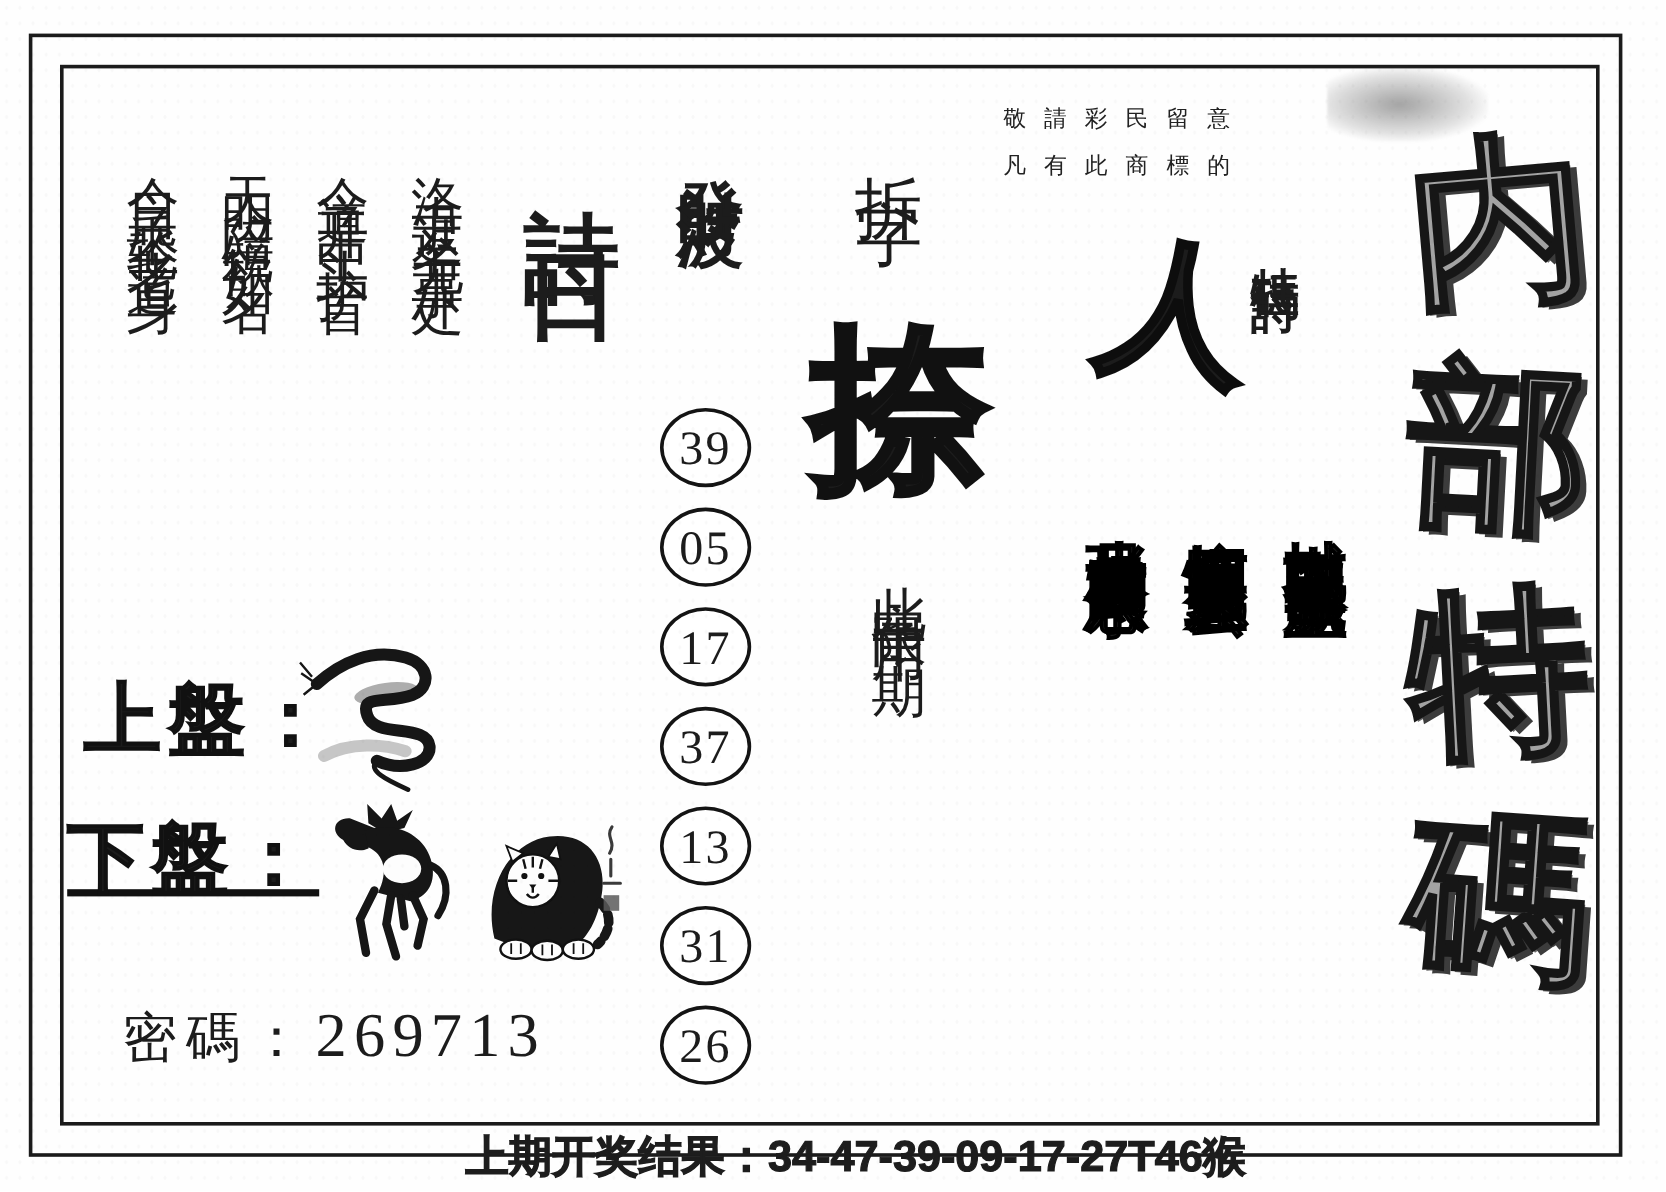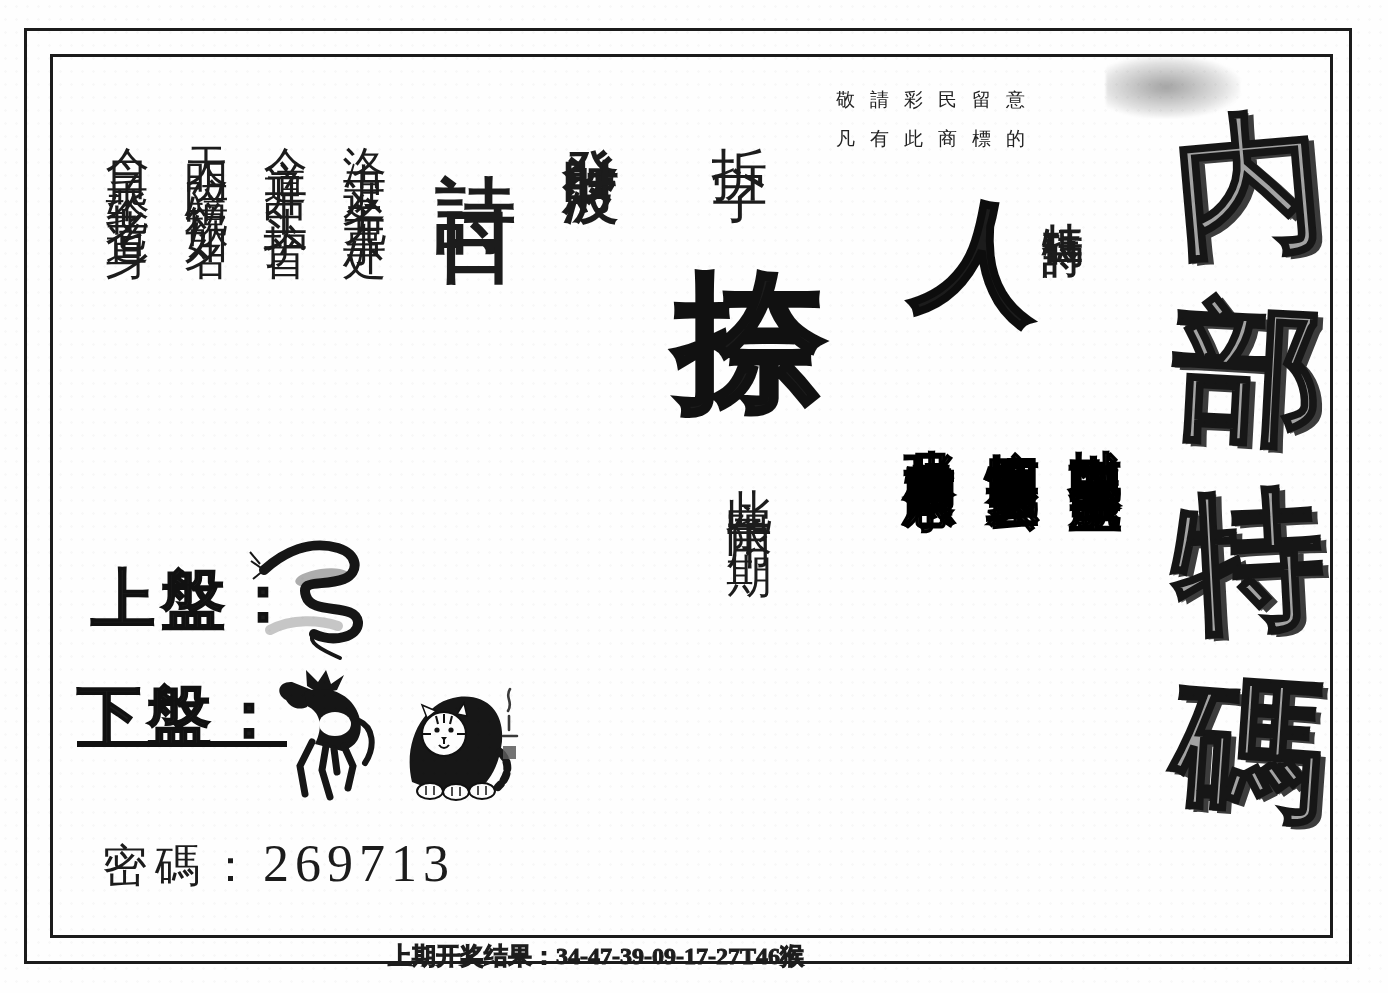--- a/index.html
+++ b/index.html
@@ -69,58 +69,67 @@
     font-size:150px;line-height:188px;font-weight:900;
     color:#a3a3a3;-webkit-text-stroke:3px #161616;
     text-shadow:7px 4px 0 #3c3c3c,2px 2px 0 #6a6a6a;
   }
   .masthead-char:nth-child(1){transform:rotate(-5deg);}
   .masthead-char:nth-child(2){transform:rotate(3deg);}
   .masthead-char:nth-child(3){transform:rotate(-3deg);}
   .masthead-char:nth-child(4){transform:rotate(4deg);}
 
   
-  .plate-label{position:absolute;font-size:64px;font-weight:900;letter-spacing:6px;margin-left:21px;-webkit-text-stroke:1.5px #111;}
+  .plate-label{position:absolute;font-size:64px;font-weight:900;letter-spacing:6px;-webkit-text-stroke:1.5px #111;}
   .plate-upper{left:70px;top:556px;}
   .plate-lower{left:56px;top:672px;text-decoration:underline;}
   .animal{position:absolute;}
   .snake{left:248px;top:538px;}
   .horse{left:260px;top:666px;}
   .tiger{left:400px;top:678px;}
   .signature{left:498px;top:686px;}
 
   
   .password{position:absolute;left:102px;top:834px;display:flex;align-items:baseline;gap:2px;}
   .password .label{font-size:45px;letter-spacing:8px;}
   .password .value{font-size:52px;letter-spacing:6px;font-family:Liberation Serif, serif;}
   .issue{position:absolute;left:858px;top:848px;font-size:41px;font-weight:700;letter-spacing:8px;-webkit-text-stroke:1px #111;}
   .footer{
     position:absolute;left:388px;top:940px;
-    font-family:Liberation Serif, serif;
-    font-size:24px;font-weight:800;color:#1d1d1d;-webkit-text-stroke:1px #1d1d1d;
+    font-family:Liberation Sans, sans-serif;
+    font-size:36px;font-weight:800;color:#1d1d1d;-webkit-text-stroke:1px #1d1d1d;
     white-space:nowrap;
   }
 </style>
 </head>
 <body>
 
 <div class="page">
 
   <div class="outer-border"></div>
   <div class="inner-border"></div>
 
   <div class="shi-label v">詩日</div>
   <div class="shi-grid v">
     <div>洛寺迟名无事处</div>
     <div>今道开中头护首</div>
     <div>天明陪镜欲如名</div>
     <div>今日乘轮老道身</div>
   </div>
 
   <div class="facaibo-label v">發財波</div>
+  <div class="facaibo-circles">
+    <div class="num-circle">39</div>
+    <div class="num-circle">05</div>
+    <div class="num-circle">17</div>
+    <div class="num-circle">37</div>
+    <div class="num-circle">13</div>
+    <div class="num-circle">31</div>
+    <div class="num-circle">26</div>
+  </div>
 
   <div class="chaizi-label v">拆字</div>
   <div class="chaizi-char">捺</div>
   <div class="chaizi-note v">此字限用一期</div>
 
   <div class="notice">
     <div>敬請彩民留意</div>
     <div>凡有此商標的</div>
   </div>
 

